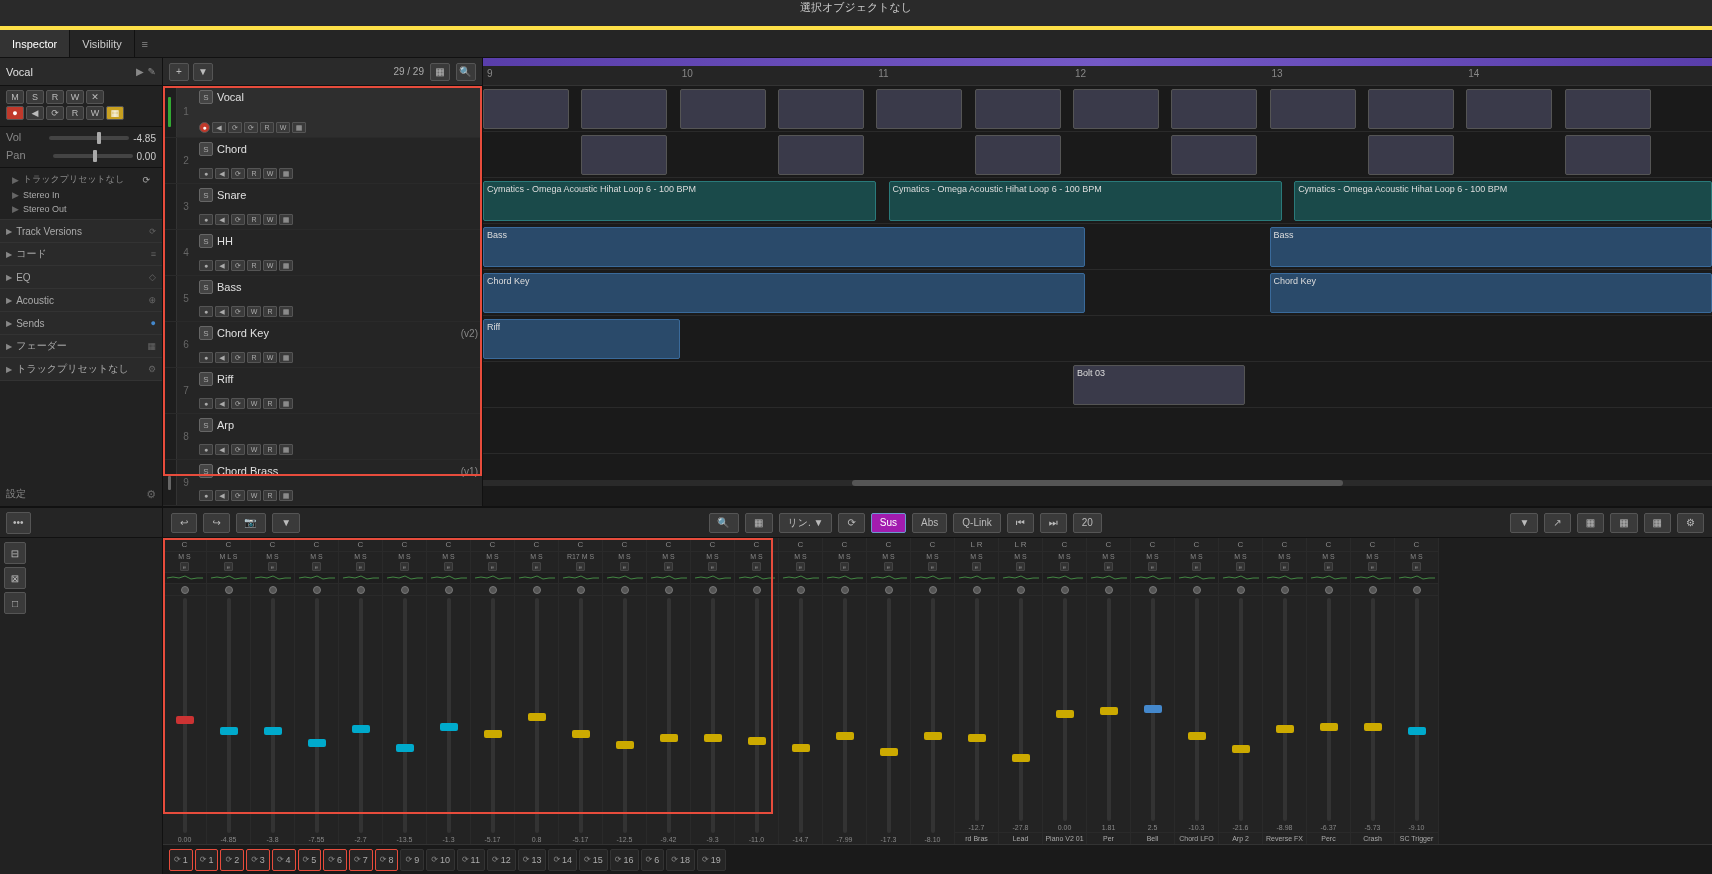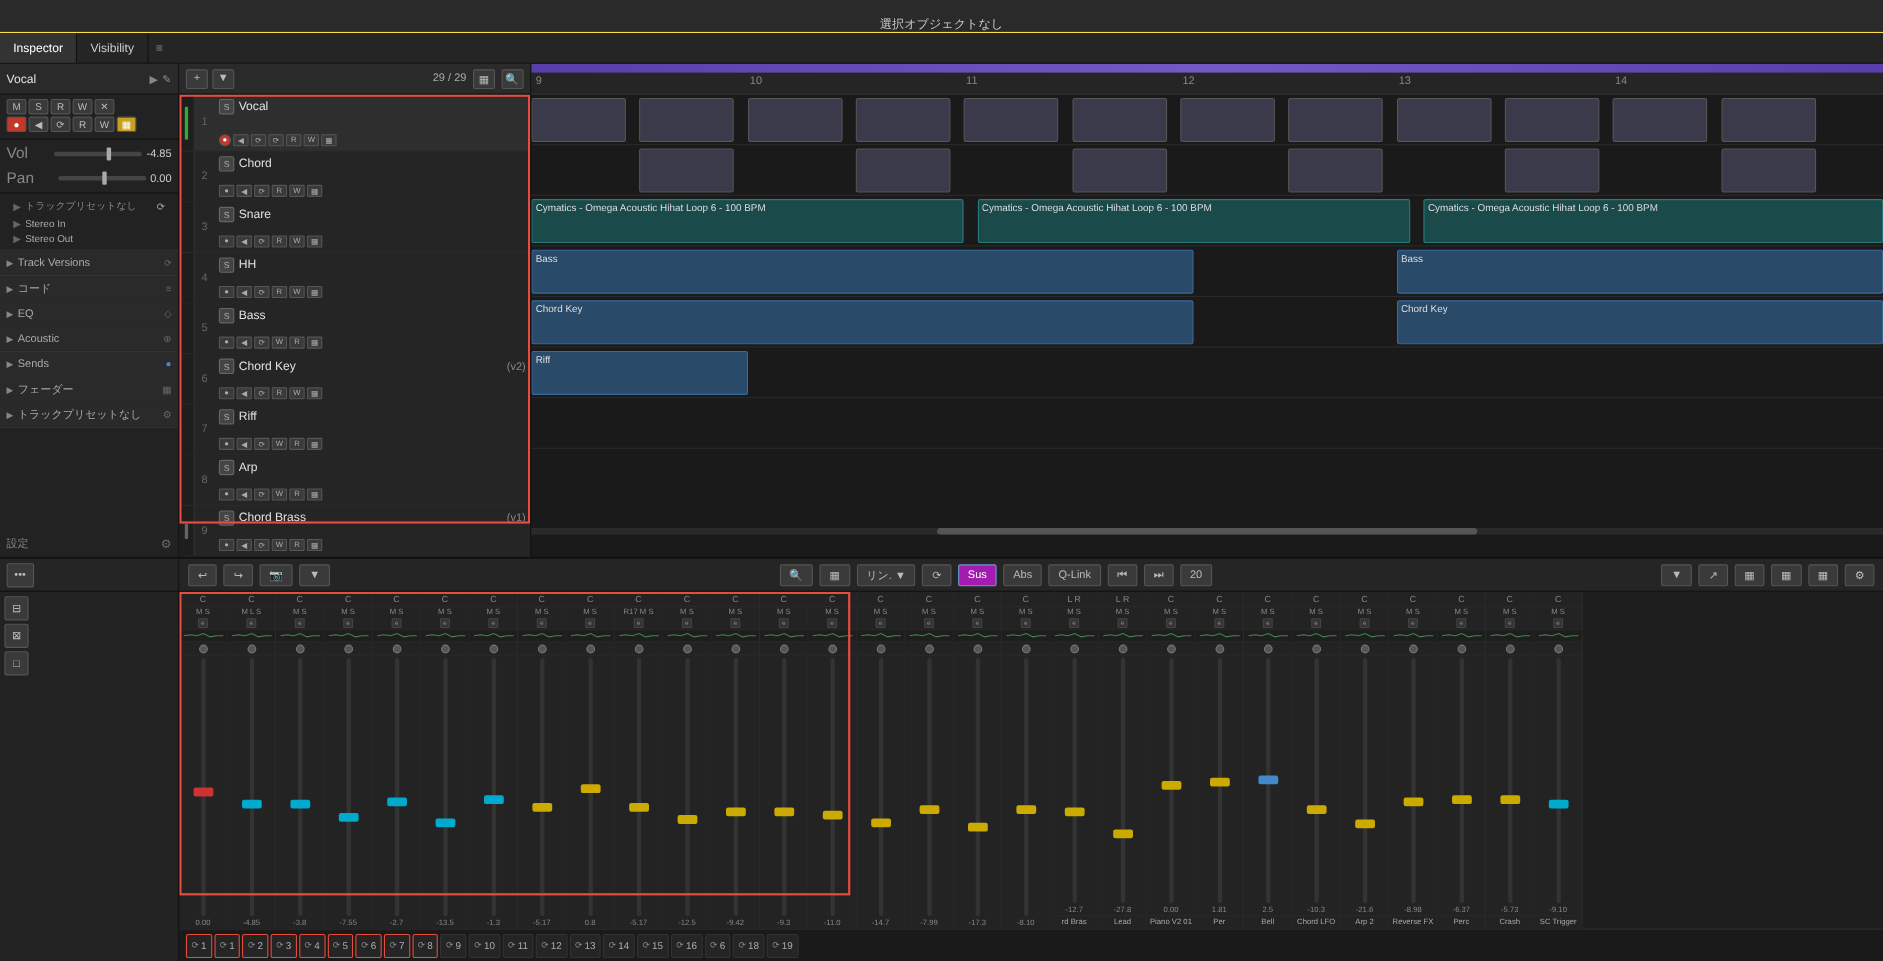--- a/index.html
+++ b/index.html
@@ -11,23 +11,23 @@
       overflow: hidden;
       width: 1712px;
       height: 874px;
     }
 
     
     #top-bar {
       height: 30px;
       background: #2a2a2a;
       display: flex;
-      align-items: flex-end;
+      align-items: flex-start;
       justify-content: center;
-      border-bottom: 1px solid #fde047;
+      border-bottom: 4px solid #fde047;
     }
 
     
     #header-tabs {
       height: 28px;
       background: #252525;
       display: flex;
       align-items: center;
       border-bottom: 1px solid #111;
     }
@@ -117,21 +117,21 @@
     .ctrl-btn.active-red { background: #c0392b; color: #fff; }
     .ctrl-btn.active-yellow { background: #c8a020; color: #fff; }
 
     #inspector-volume {
       padding: 4px 6px;
       border-bottom: 1px solid #111;
     }
 
     .volume-label {
       color: #888;
-      font-size: 14px;
+      font-size: 11px;
       margin-bottom: 2px;
     }
 
     .volume-value {
       color: #ccc;
       font-size: 10px;
       text-align: right;
     }
 
     #inspector-sections {
@@ -1135,20 +1135,25 @@
             <span class="clip-name">Chord Key</span>
           </div>
         </div>
 
         <div class="arrange-track-row">
           <div class="arrange-clip clip-blue" style="left:0;width:16%;">
             <span class="clip-name">Riff</span>
           </div>
         </div>
 
+        <div class="arrange-track-row">
+          <div class="arrange-clip clip-gray" style="left:48%;width:14%;">
+            <span class="clip-name">Bolt 03</span>
+          </div>
+        </div>
 
         <div class="arrange-track-row">
         </div>
       </div>
 
       <div id="arrange-scroll">
         <div class="scroll-thumb" style="left:30%;width:40%;"></div>
       </div>
     </div>
   </div>

